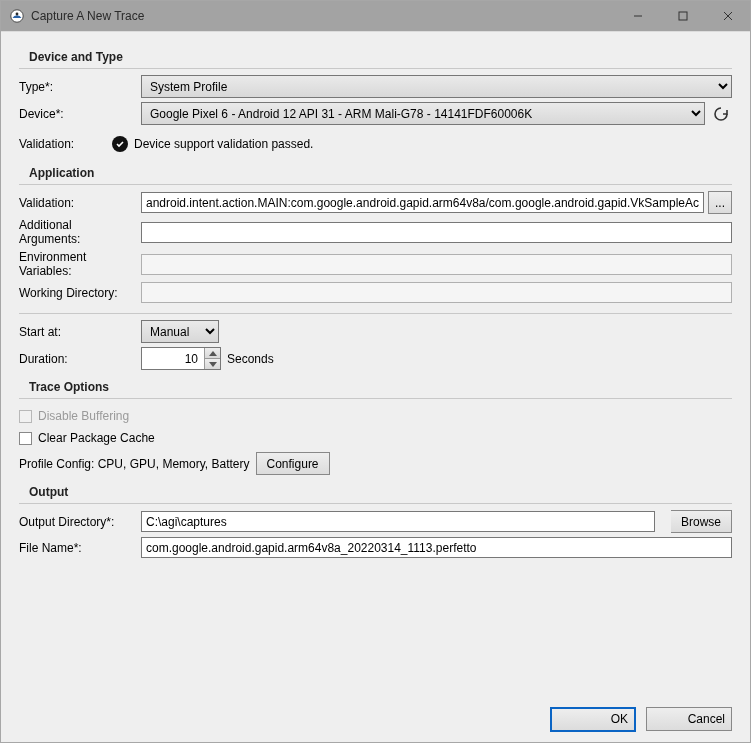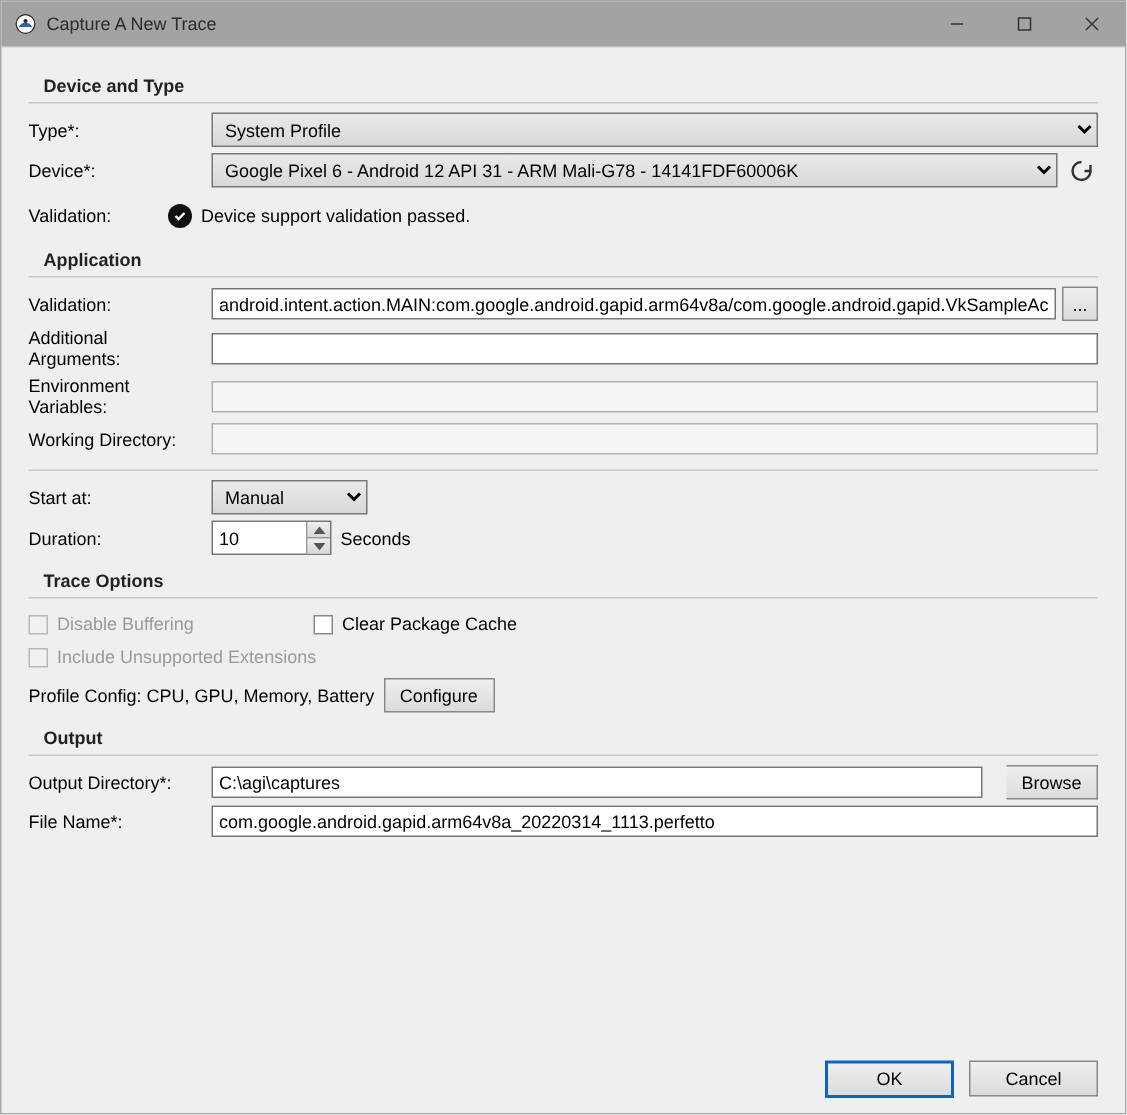--- a/index.html
+++ b/index.html
@@ -150,20 +150,21 @@
 
   .spinner-field {
     width: 80px;
     position: relative;
     display: flex;
   }
   .spinner-field input {
     width: 100%;
     height: 23px;
     padding-right: 22px;
+    text-align: right;
   }
   .spinner-btns {
     position: absolute;
     right: 1px; top: 1px; bottom: 1px;
     width: 16px;
     display: flex; flex-direction: column;
   }
   .spinner-btns div {
     flex: 1;
     background: linear-gradient(#eee,#d8d8d8);
@@ -215,39 +216,41 @@
     box-sizing: border-box;
   }
   .footer button {
     width: 86px;
     height: 24px;
     margin-left: 10px;
     font-family: inherit;
     font-size: 12px;
     background: linear-gradient(#eee,#dcdcdc);
     border: 1px solid #888;
+    text-align: right;
   }
   .footer button.primary {
     border: 2px solid #0a64c4;
     height: 25px;
   }
 
   .section-block { margin-bottom: 10px; }
 
   .trace-options-content {
     display: flex;
     flex-direction: column;
   }
   .trace-row1 {
     display: flex;
     align-items: flex-start;
+    flex-direction: column;
   }
   .trace-row1 .left-chk { width: 190px; }
 
-  .w-60 { width: 104px; }
+  .w-60 { width: 78px; }
   .ml-6 { margin-left: 6px; }
   .flex1 { flex: 1; }
 </style>
 </head>
 <body>
 
 <div class="window">
 
   <div class="titlebar">
     <span class="icon-slot">
@@ -395,24 +398,20 @@
         <div class="trace-row1">
           <div class="checkbox-row left-chk">
             <span class="chk disabled"></span>
             <span class="chk-label disabled">Disable Buffering</span>
           </div>
           <div class="checkbox-row">
             <span class="chk"></span>
             <span class="chk-label">Clear Package Cache</span>
           </div>
         </div>
-        <div class="checkbox-row">
-          <span class="chk disabled"></span>
-          <span class="chk-label disabled">Include Unsupported Extensions</span>
-        </div>
         <div class="group-sub">
           <span>Profile Config: CPU, GPU, Memory, Battery</span>
           <button class="std-btn ml-6">Configure</button>
         </div>
       </div>
     </div>
 
     <div class="section-block">
       <div class="section-title">Output</div>
       <hr class="section-sep">

